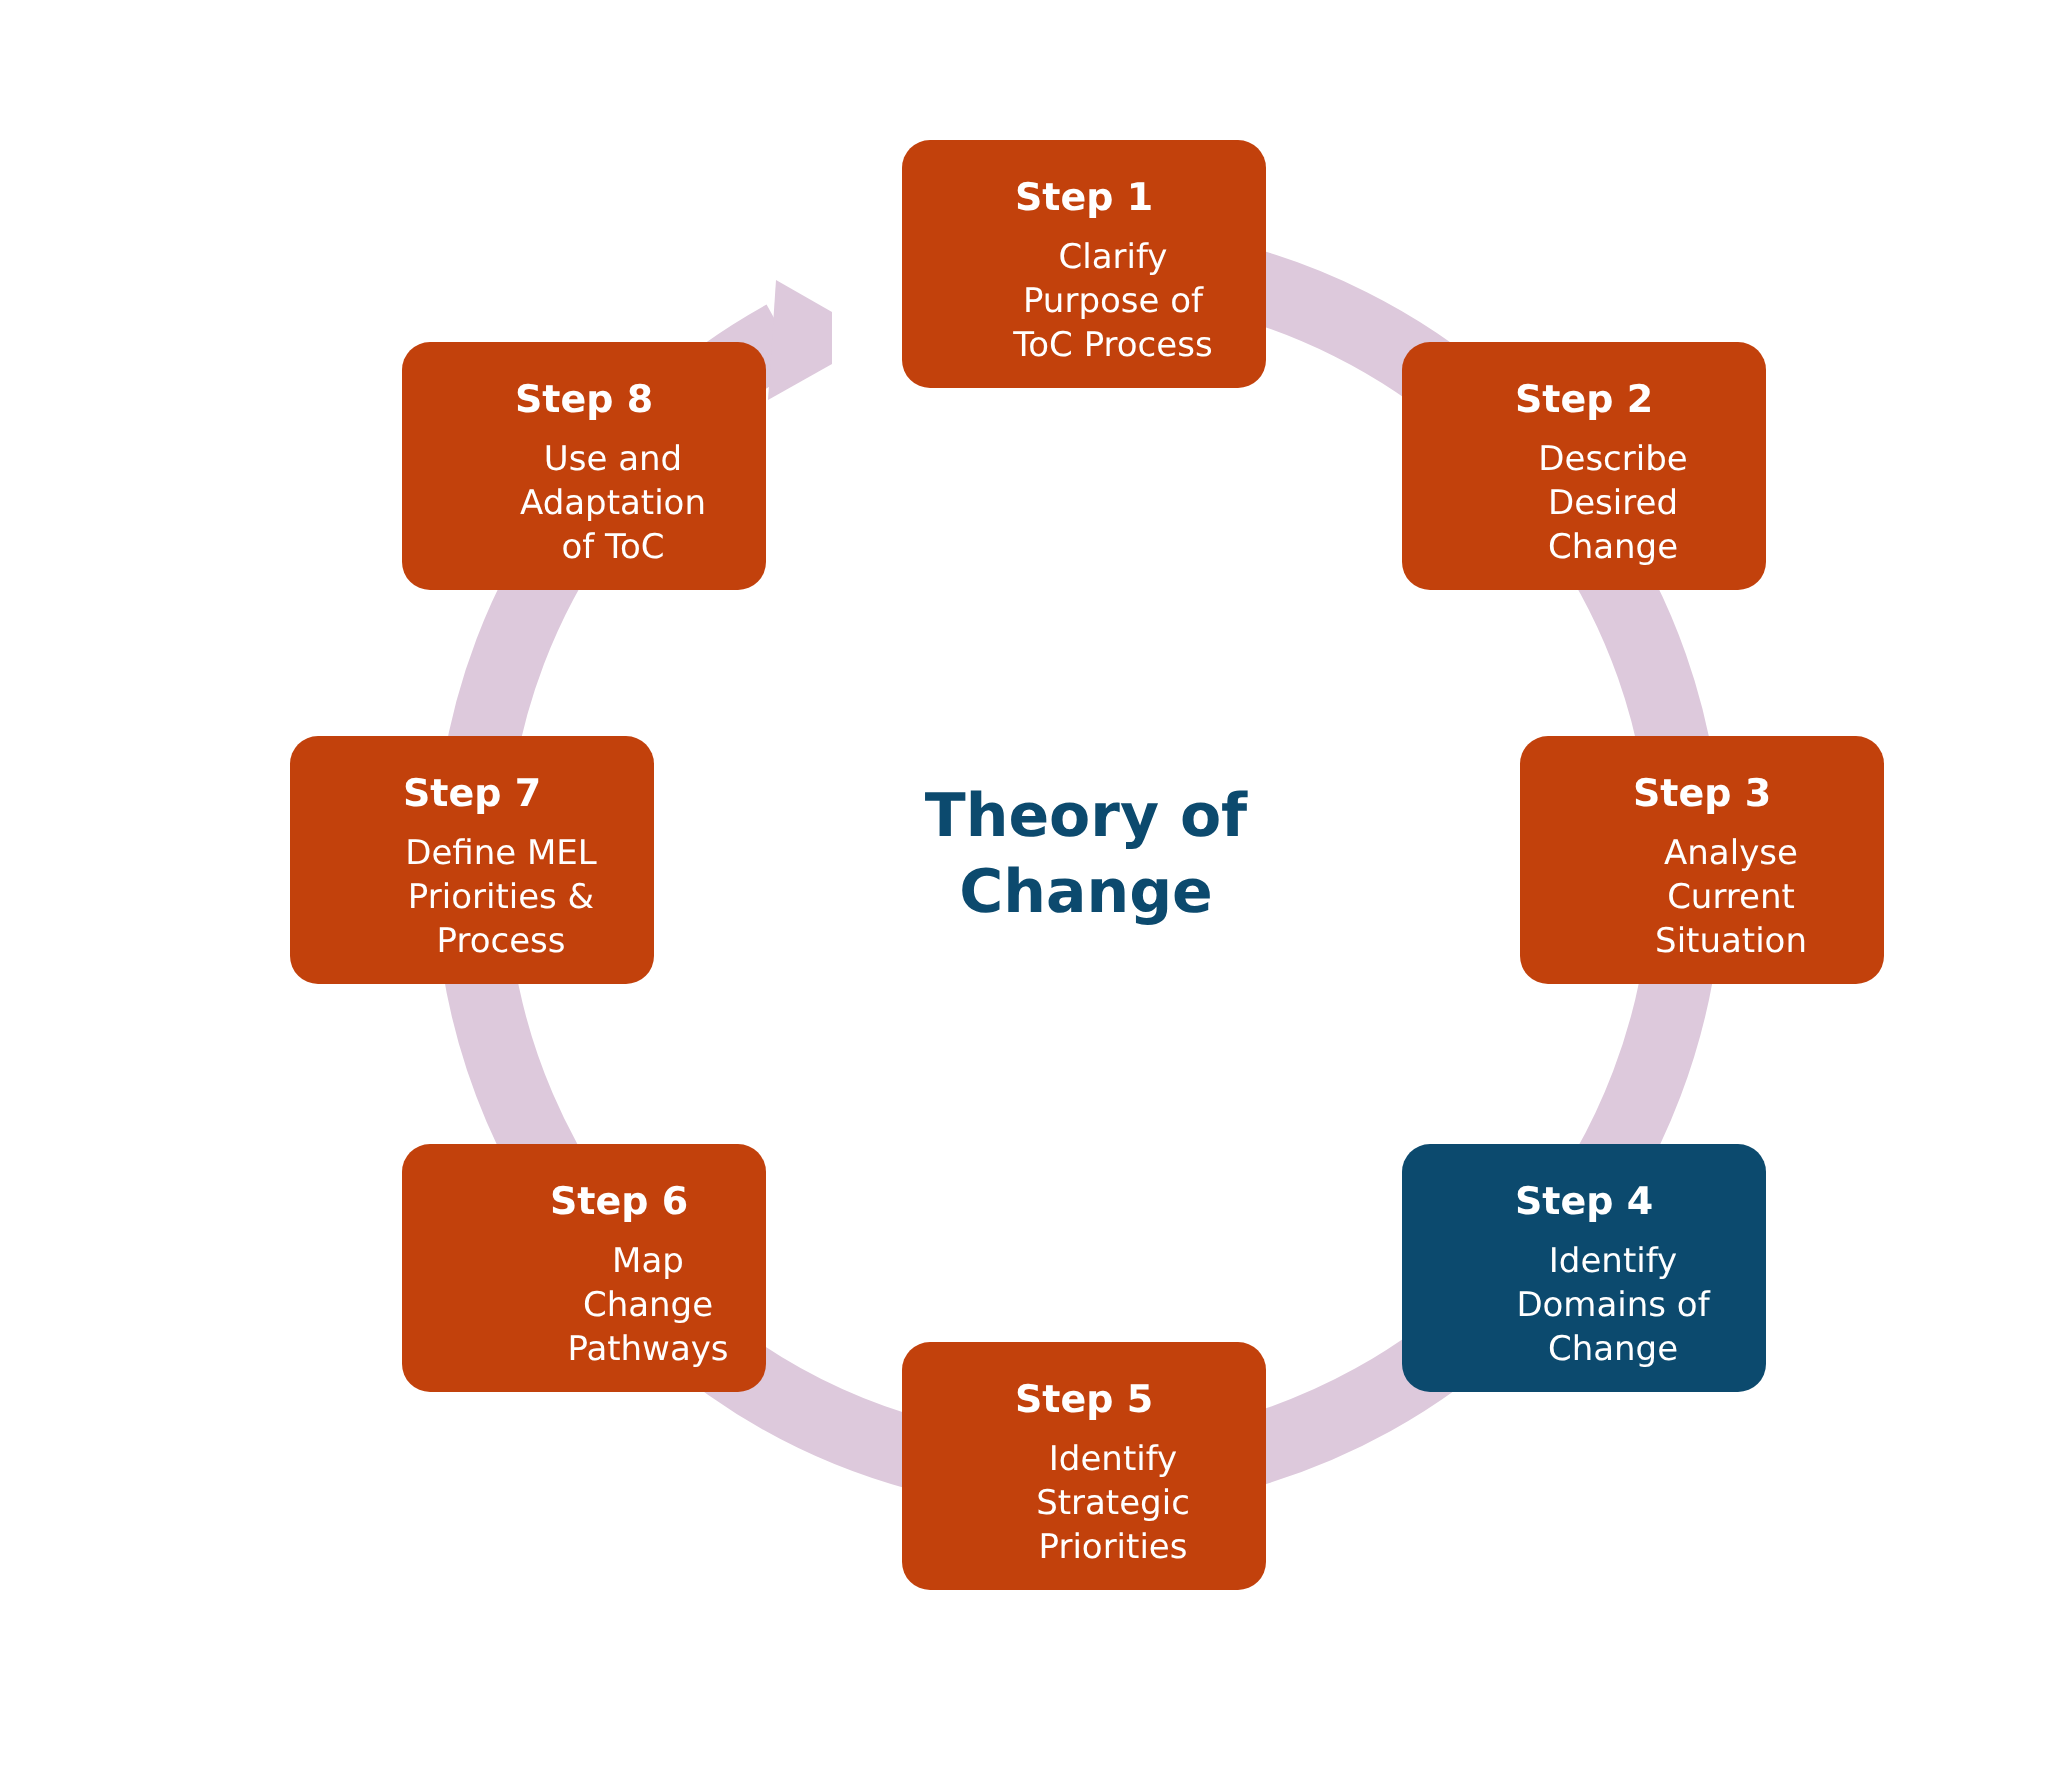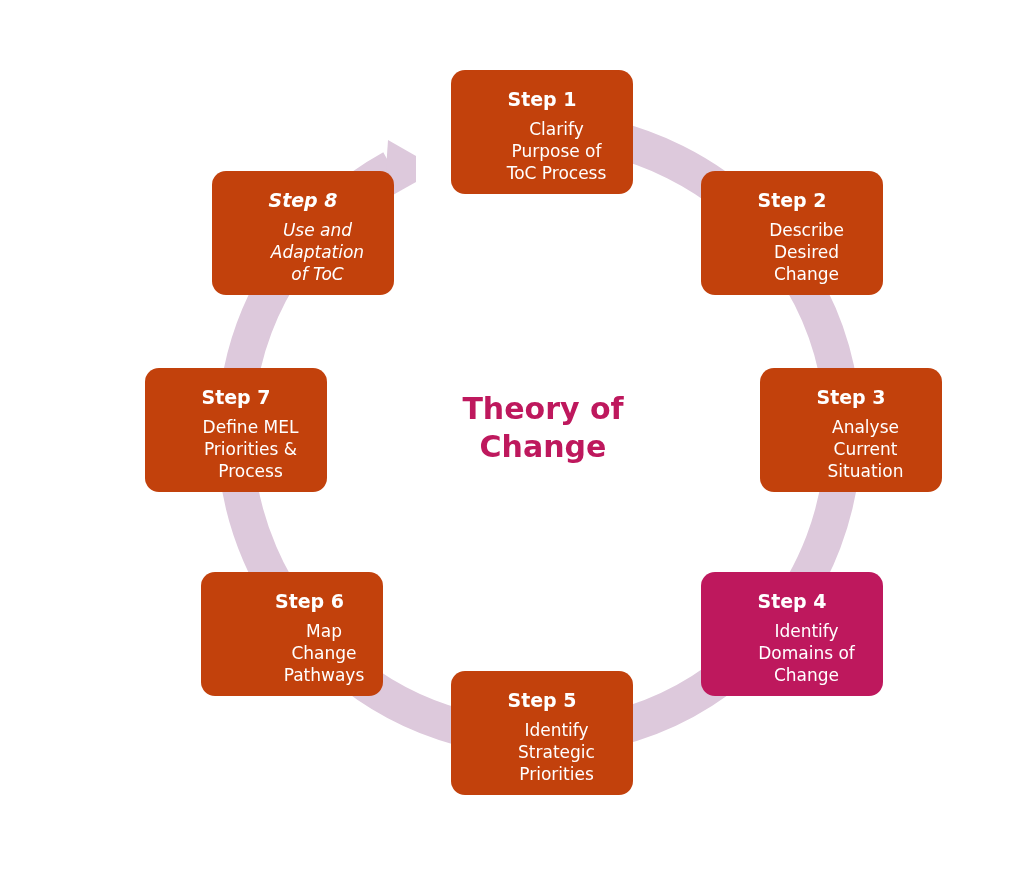--- a/index.html
+++ b/index.html
@@ -1,23 +1,23 @@
 <!DOCTYPE html>
 <html><head>
 <meta charset="utf-8">
 <style>
   html,body{margin:0;padding:0;background:#ffffff;}
   body{width:1024px;height:888px;position:relative;overflow:hidden;font-family:"DejaVu Sans",sans-serif;}
   #ring{position:absolute;left:0;top:0;}
   .step{position:absolute;width:182px;height:124px;border-radius:14px;background:#c2410c;color:#fff;
         box-sizing:border-box;text-align:center;padding-top:18px;}
-  .step.hl{background:#be185d;}
+  .step.hl{background:#0c4a6e;}
   .step .t{font-weight:bold;font-size:19px;line-height:22px;margin-bottom:8px;}
   .step .d{font-size:17px;line-height:22px;white-space:pre-line;margin-left:29px;}
-  #title{position:absolute;left:433px;top:390px;width:220px;text-align:center;color:#be185d;
+  #title{position:absolute;left:433px;top:390px;width:220px;text-align:center;color:#0c4a6e;
          font-weight:bold;font-size:30px;line-height:38px;white-space:pre-line;}
 </style>
 </head>
 <body>
 
 <svg id="ring" width="1024" height="888">
   <path d="M 543 130 A 304 304 0 1 1 392 168" fill="none" stroke="#ddc9dc" stroke-width="36"></path>
   <polygon points="388,140 416,156 416,182 384,200" fill="#ddc9dc"></polygon>
 </svg>
 
@@ -59,18 +59,18 @@
   <div class="d">Map
 Change
 Pathways</div>
 </div>
 <div class="step" style="left:145px;top:368px;">
   <div class="t">Step 7</div>
   <div class="d">Define MEL
 Priorities &amp;
 Process</div>
 </div>
-<div class="step" style="left:212px;top:171px;font-style:italic;">
+<div class="step" style="left:201px;top:171px;">
   <div class="t">Step 8</div>
   <div class="d">Use and
 Adaptation
 of ToC</div>
 </div>
 
 </body></html>

